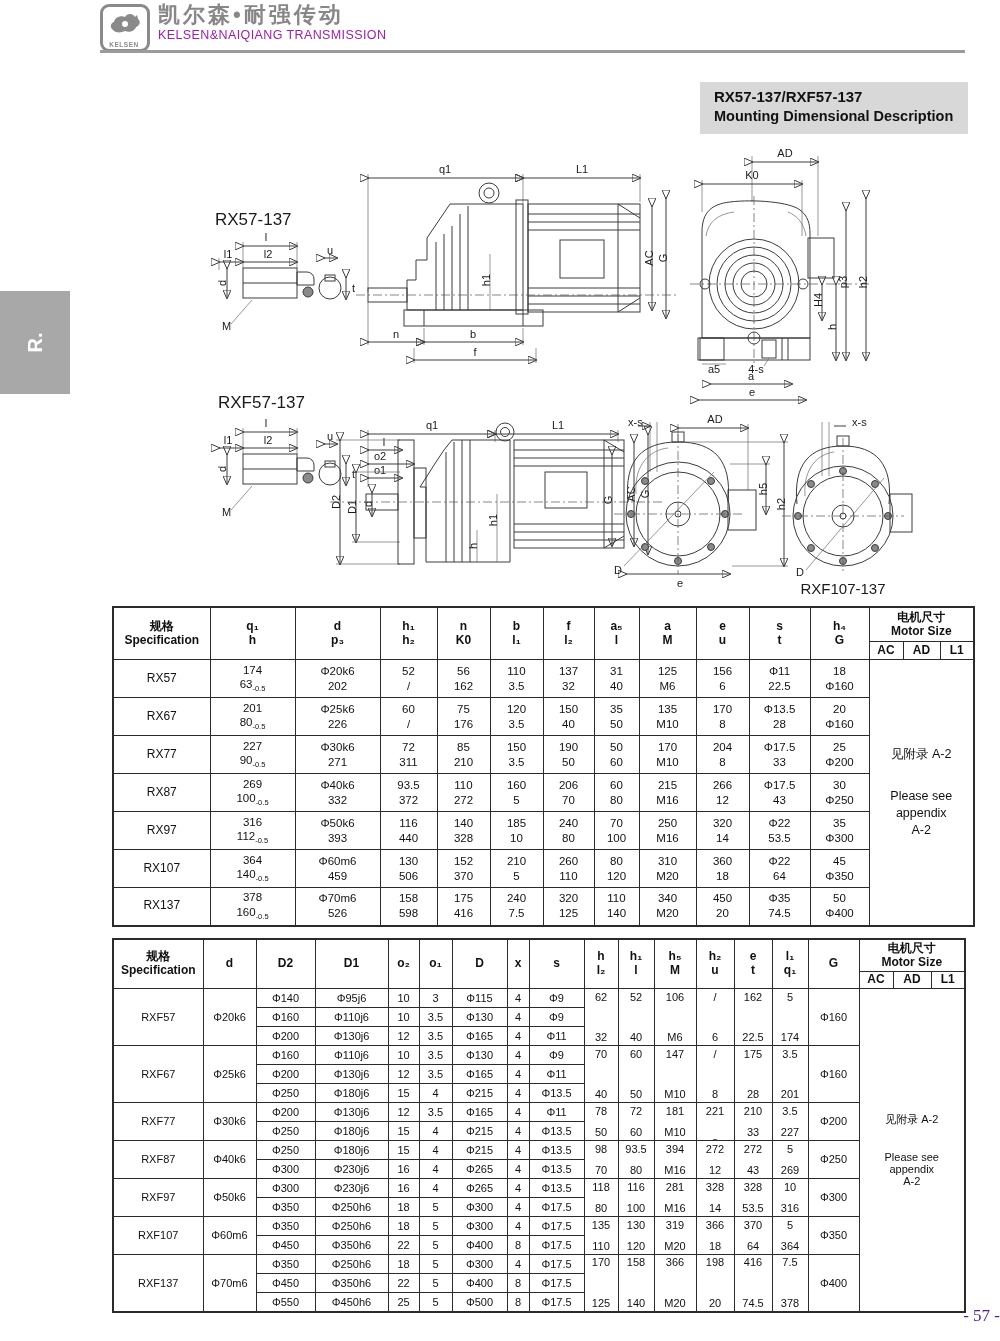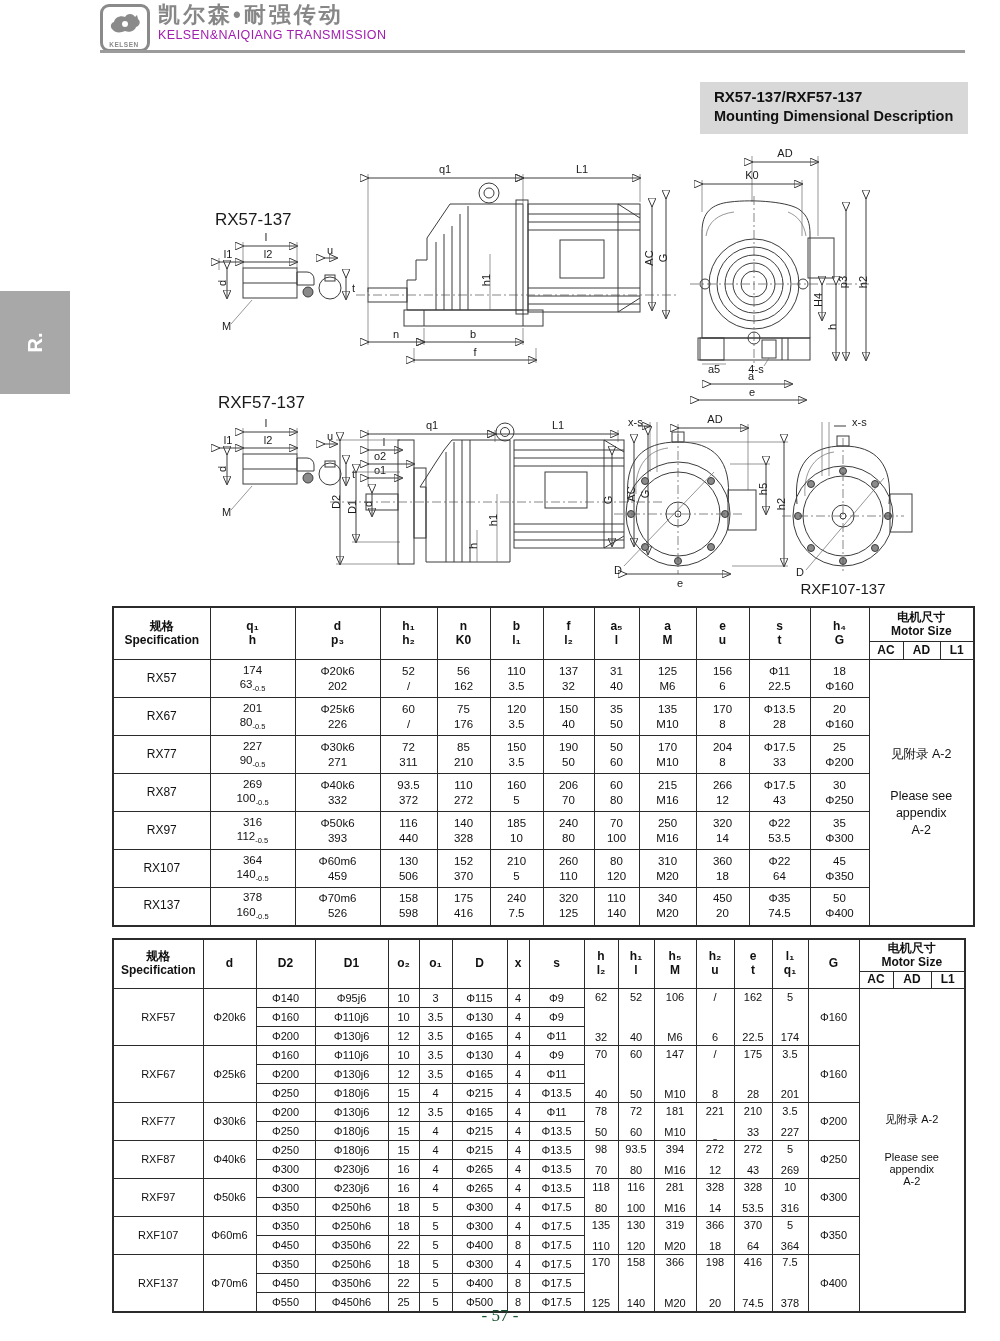--- a/index.html
+++ b/index.html
@@ -48,22 +48,22 @@
   #t2 thead tr.h1 th{height:31px;}
   #t2 thead tr.h2 th{height:16px;}
   #t2 tbody tr{height:19px;}
   #t2 tbody td{font-size:11px;line-height:1.1;}
   .spec{font-size:12px;}
   sub{font-size:7.5px;}
   .motor-note{font-size:12.5px;line-height:1.35;}
   .mn-first{margin-bottom:26px;}
   .pairwrap{display:flex;flex-direction:column;justify-content:space-between;align-items:center;padding:1px 0;}
   
-  .page-num{position:absolute;left:0;top:1306px;width:100%;text-align:center;
-            font-family:"Liberation Serif",serif;font-size:17px;color:#14532d;}
+  .page-num{position:absolute;left:0;top:1306px;width:100%;text-align:right;
+            font-family:"Liberation Serif",serif;font-size:17px;color:#4c1d95;}
 </style>
 </head>
 <body>
 
 <div class="page">
 
   <div class="brand">
     <div class="logo-box">
       <svg width="38" height="30" viewBox="0 0 38 30">
         <path d="M8,22 C5,20 5,15 9,14 C10,9 16,7 20,9 C22,5 28,5 30,9 L32,7 L33,11 C36,13 35,18 31,19 C30,23 24,25 20,23 C16,25 10,25 8,22 Z" fill="#8a8a8a" stroke="none"></path>

